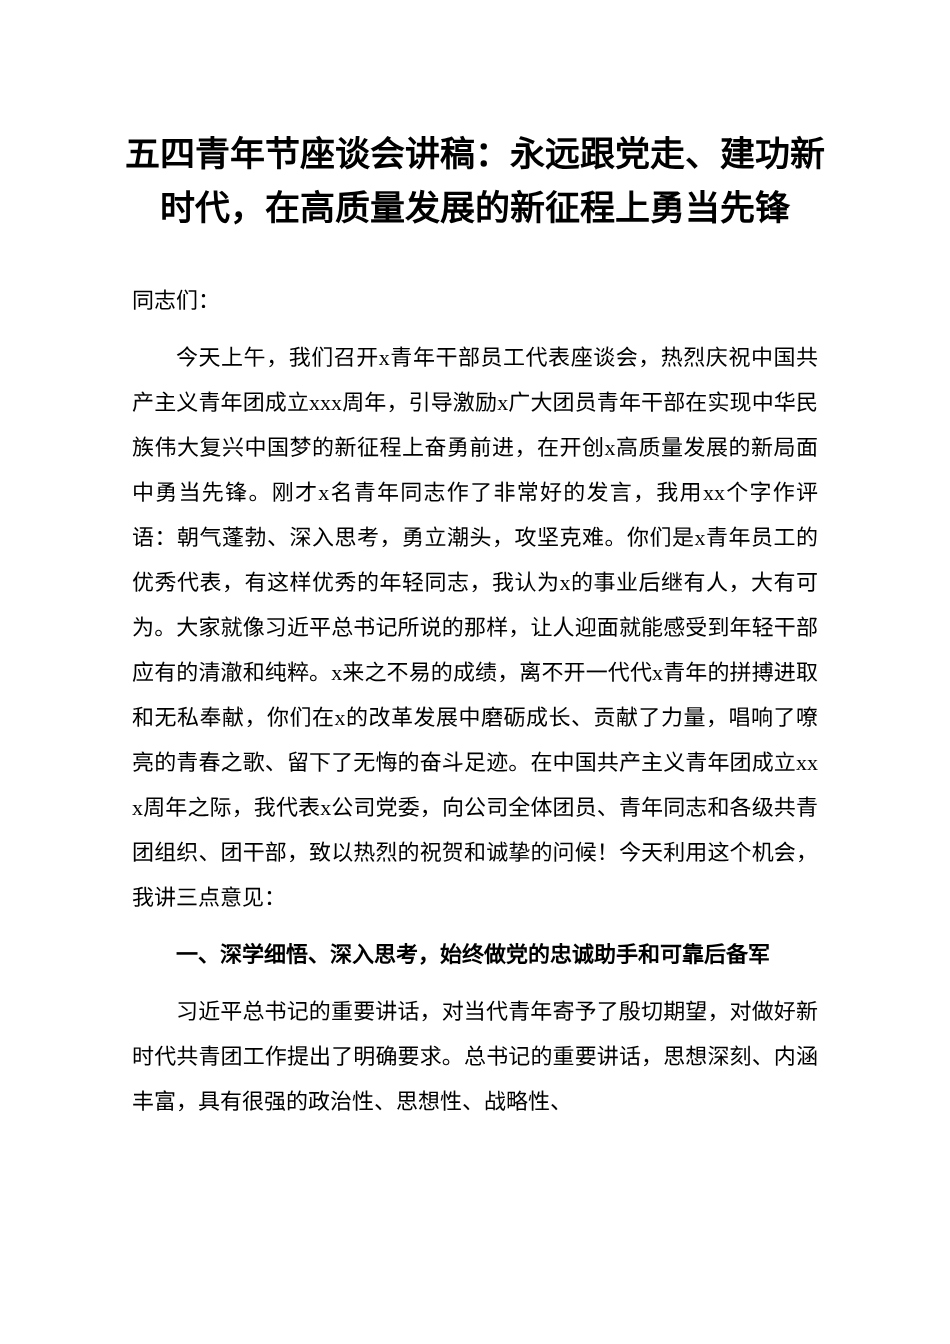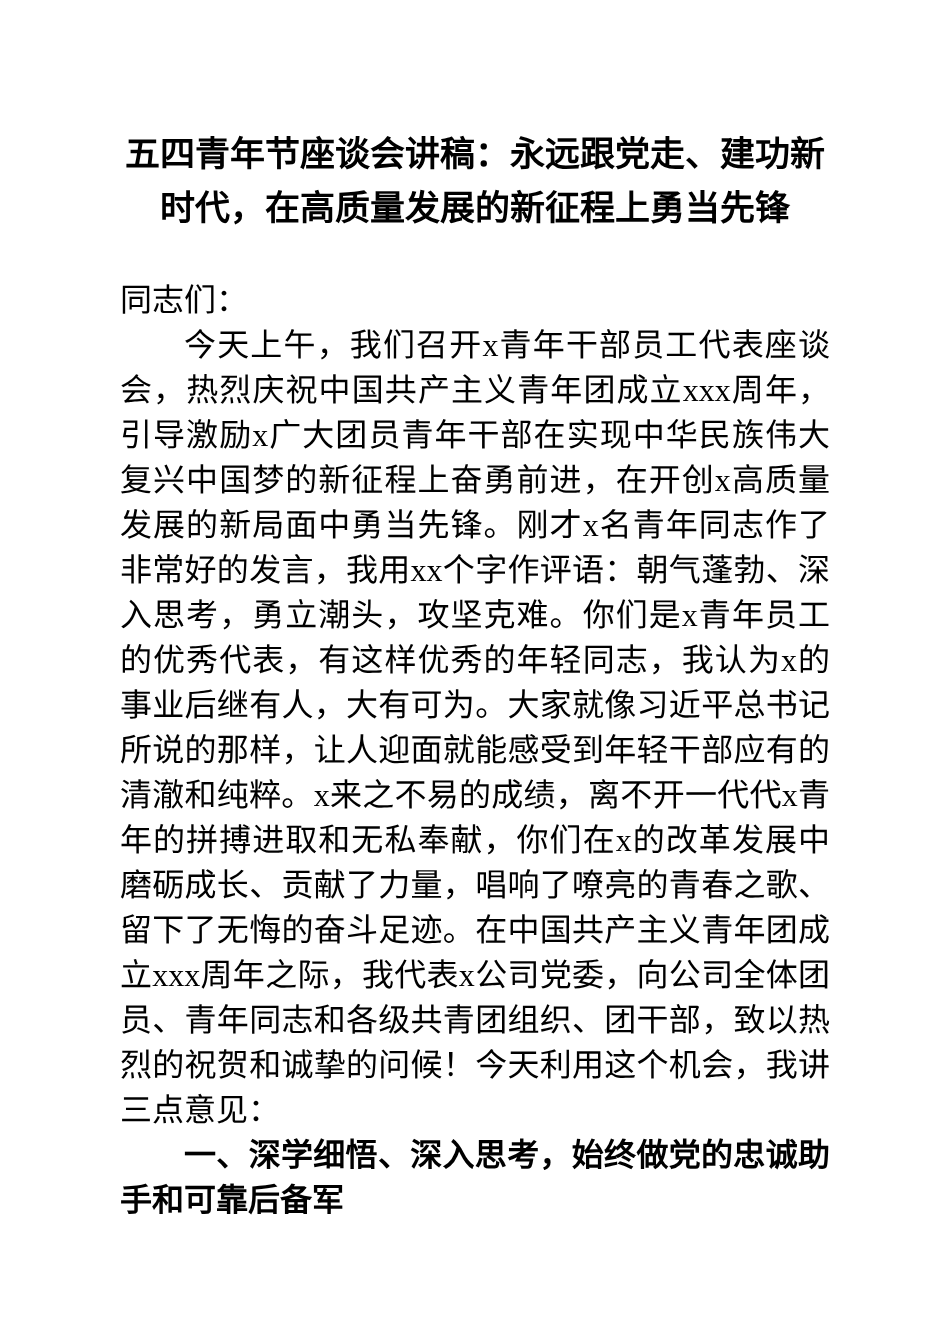--- a/index.html
+++ b/index.html
@@ -29,22 +29,22 @@
     margin: 0 0 42px 0;
     font-size: 35px;
     font-weight: 700;
     line-height: 54px;
     text-align: center;
     font-family: "Liberation Serif", "DejaVu Serif", serif;
   }
 
   
   .body-text p {
-    margin: 0;
-    font-size: 32px;
+    margin: 12px;
+    font-size: 22px;
     line-height: 45px;
     text-align: justify;
     word-break: break-all;
   }
   .salutation {
     text-indent: 0;
   }
   .para {
     text-indent: 2em;
   }
@@ -61,16 +61,17 @@
   <h1 class="doc-title">五四青年节座谈会讲稿：永远跟党走、建功新时代，在高质量发展的新征程上勇当先锋</h1>
 
   <div class="body-text">
 
     <p class="salutation">同志们：</p>
 
     <p class="para">今天上午，我们召开x青年干部员工代表座谈会，热烈庆祝中国共产主义青年团成立xxx周年，引导激励x广大团员青年干部在实现中华民族伟大复兴中国梦的新征程上奋勇前进，在开创x高质量发展的新局面中勇当先锋。刚才x名青年同志作了非常好的发言，我用xx个字作评语：朝气蓬勃、深入思考，勇立潮头，攻坚克难。你们是x青年员工的优秀代表，有这样优秀的年轻同志，我认为x的事业后继有人，大有可为。大家就像习近平总书记所说的那样，让人迎面就能感受到年轻干部应有的清澈和纯粹。x来之不易的成绩，离不开一代代x青年的拼搏进取和无私奉献，你们在x的改革发展中磨砺成长、贡献了力量，唱响了嘹亮的青春之歌、留下了无悔的奋斗足迹。在中国共产主义青年团成立xxx周年之际，我代表x公司党委，向公司全体团员、青年同志和各级共青团组织、团干部，致以热烈的祝贺和诚挚的问候！今天利用这个机会，我讲三点意见：</p>
 
     <p class="para section-heading">一、深学细悟、深入思考，始终做党的忠诚助手和可靠后备军</p>
 
+    <p class="para">习近平总书记的重要讲话，对当代青年寄予了殷切期望，对做好新时代共青团工作提出了明确要求。总书记的重要讲话，思想深刻、内涵丰富，具有很强的政治性、思想性、战略性、</p>
 
   </div>
 
 </div>
 
 </body></html>

